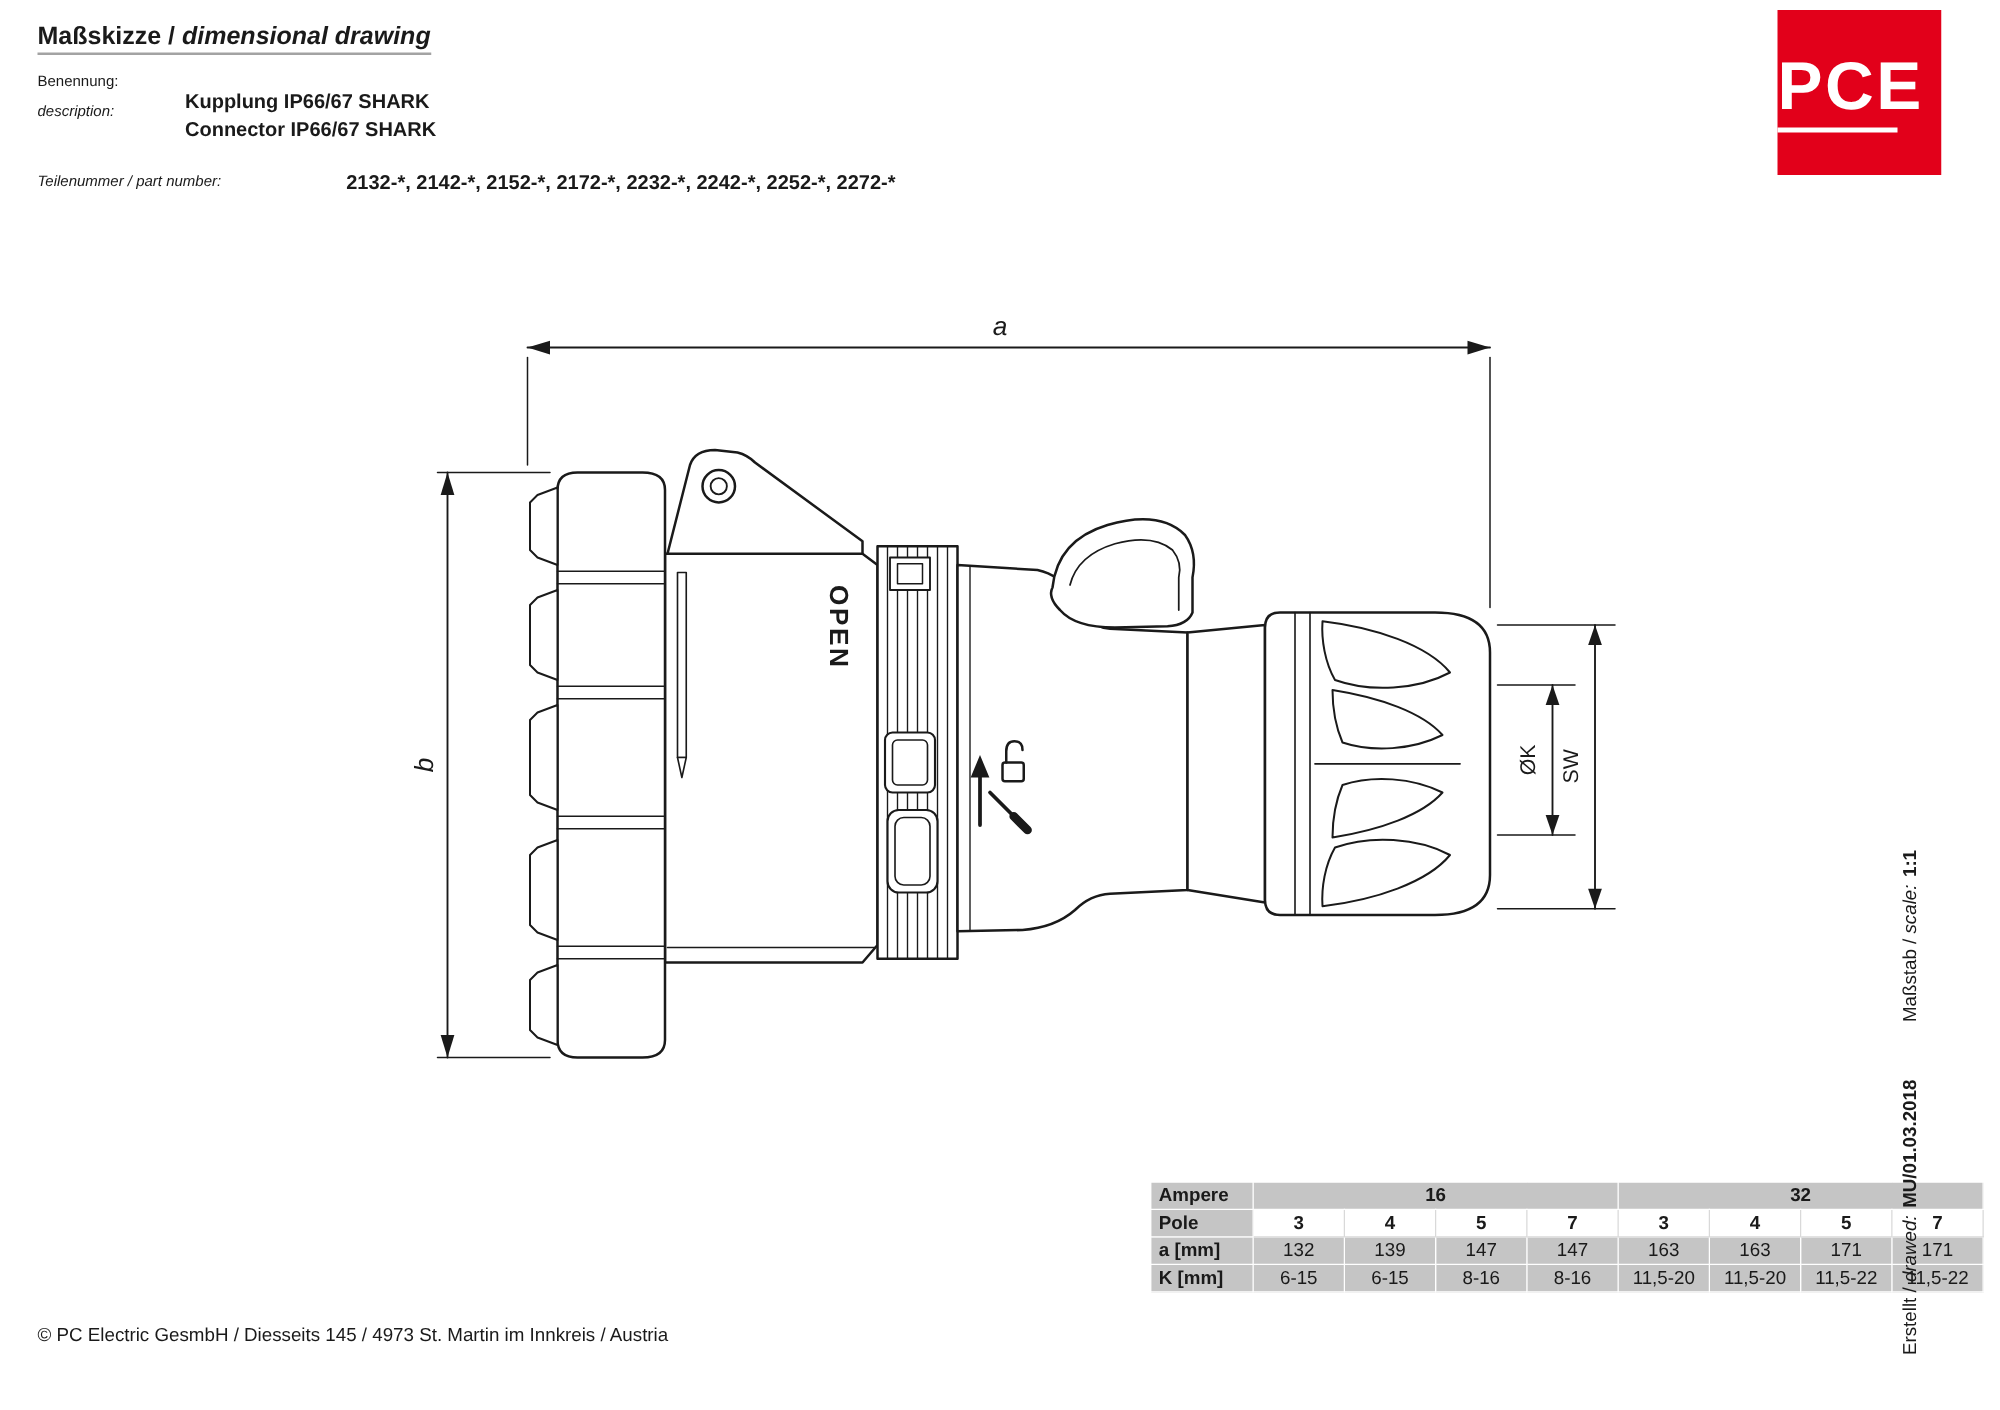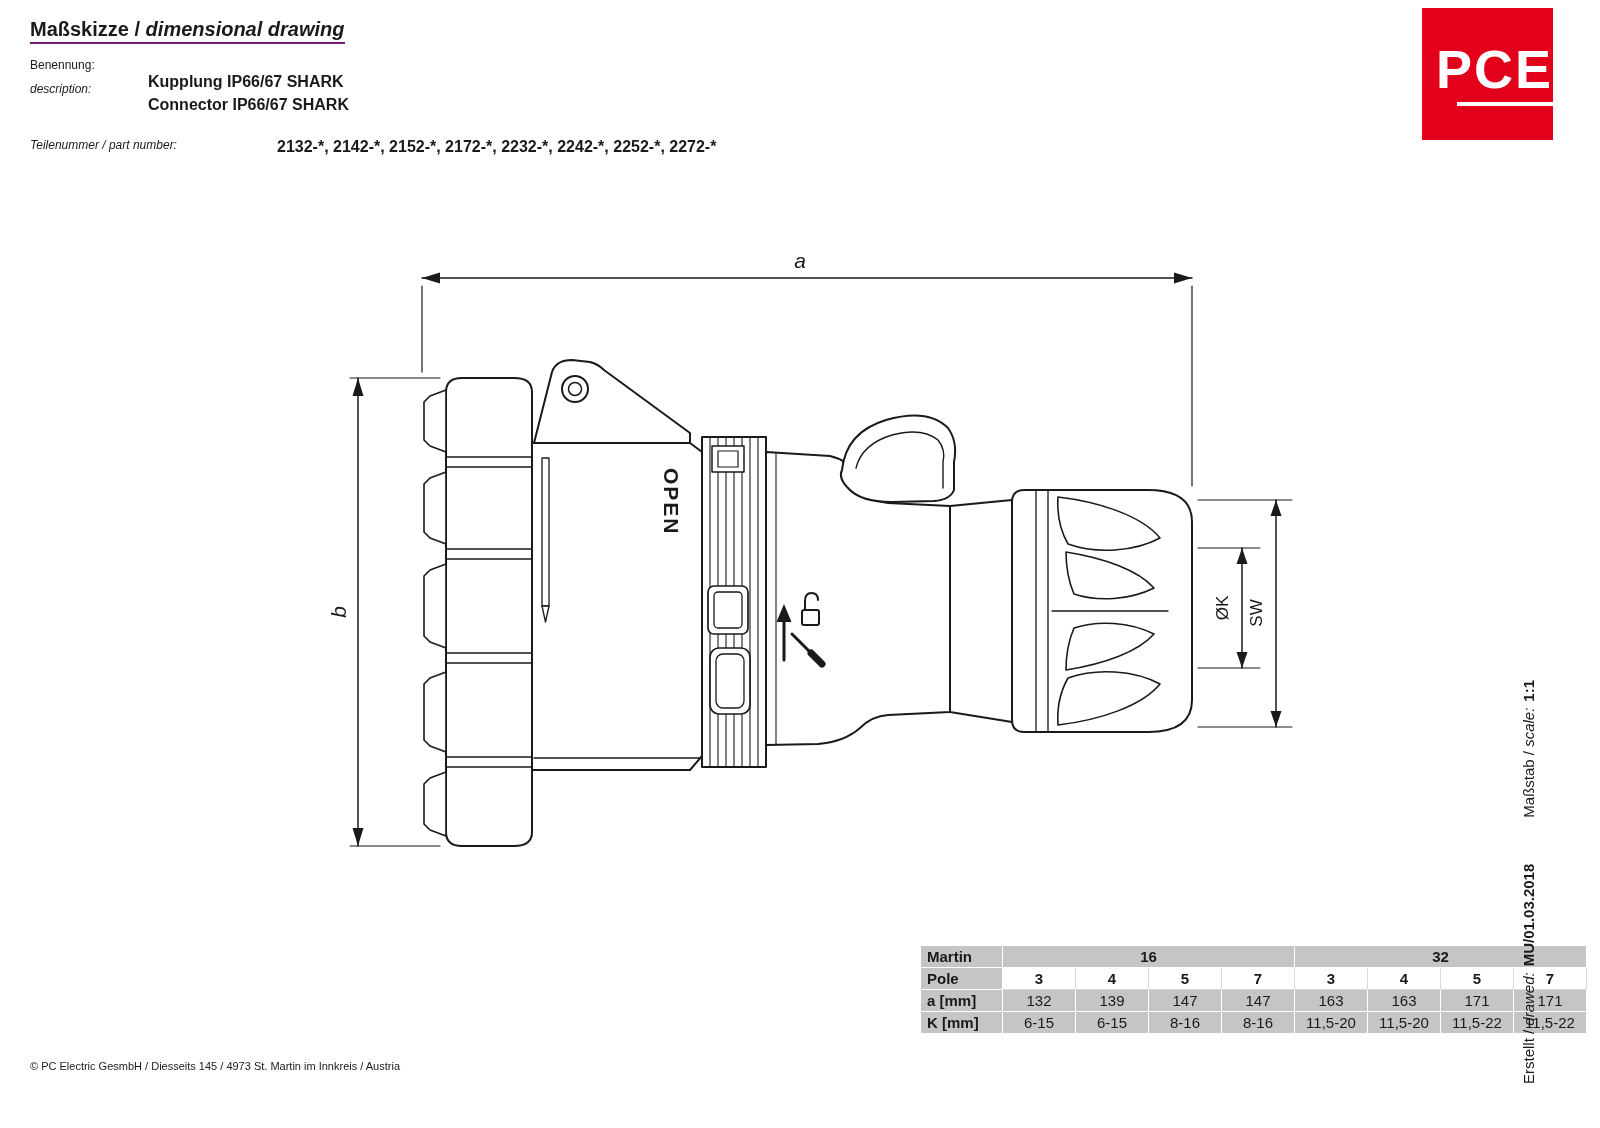--- a/index.html
+++ b/index.html
@@ -4,49 +4,49 @@
 <style>
   html,body { margin:0; padding:0; background:#fff; }
   .page {
     position:relative; width:1600px; height:1128px; background:#ffffff;
     font-family:"Liberation Sans", sans-serif; color:#1a1a1a; overflow:hidden;
   }
   .abs { position:absolute; }
 
   
   .doc-title { left:30px; top:18px; font-size:20px; font-weight:bold;
-    border-bottom:2px solid #701a75; padding-bottom:1px; }
+    border-bottom:2px solid #a3a3a3; padding-bottom:1px; }
   .doc-title .en { font-style:italic; }
   .hdr-label { font-size:12px; }
   .hdr-label.it { font-style:italic; }
   .hdr-value { font-size:16px; font-weight:bold; }
 
   
   .logo { left:1422px; top:8px; width:131px; height:132px; background:#e2001a;
-    display:flex; flex-direction:column; align-items:flex-end; justify-content:center; }
+    display:flex; flex-direction:column; align-items:flex-start; justify-content:center; }
   .logo .txt { color:#ffffff; font-size:54px; font-weight:bold; letter-spacing:2px; line-height:1; }
   .logo .bar { width:96px; height:4px; background:#ffffff; margin-top:6px; }
 
   
   .drawing { position:absolute; left:0; top:0; }
 
   
   .dim-table { left:920px; top:945px; }
   table { border-collapse:collapse; table-layout:fixed; font-size:15px; }
   td { height:21px; text-align:center; padding:0 3px; border:1px solid #ffffff; }
   td.lbl { text-align:left; padding-left:6px; font-weight:bold; background:#c5c5c5; width:72px; }
   tr.gray td { background:#c5c5c5; }
   tr.whiterow td { background:#ffffff; font-weight:bold; border:1px solid #d9d9d9; }
   tr.whiterow td.lbl { background:#c5c5c5; border:1px solid #ffffff; }
   tr.gray td.val { font-weight:normal; }
   tr.amp td { font-weight:bold; }
   col.c { width:73px; }
 
   
-  .footer { left:30px; top:1060px; font-size:11px; }
+  .footer { left:30px; top:1060px; font-size:15px; }
 
   
   .titleblock { left:1520px; top:1084px; transform-origin:0 0; transform:rotate(-90deg);
     white-space:nowrap; font-size:15px; display:flex; align-items:baseline; }
   .titleblock b { margin-left:6px; }
   .titleblock .second { margin-left:46px; }
   .titleblock .it { font-style:italic; }
 </style>
 </head>
 <body>
@@ -209,21 +209,21 @@
           <col class="c">
           <col class="c">
           <col class="c">
           <col class="c">
           <col class="c">
           <col class="c">
           <col class="c">
         </colgroup>
       <tbody>
           <tr class="gray amp">
-        <td class="lbl">Martin</td>
+        <td class="lbl">Ampere</td>
         <td colspan="4">16</td>
         <td colspan="4">32</td>
       </tr>
       <tr class="whiterow">
         <td class="lbl">Pole</td>
         <td>3</td>
             <td>4</td>
             <td>5</td>
             <td>7</td>
             <td>3</td>

